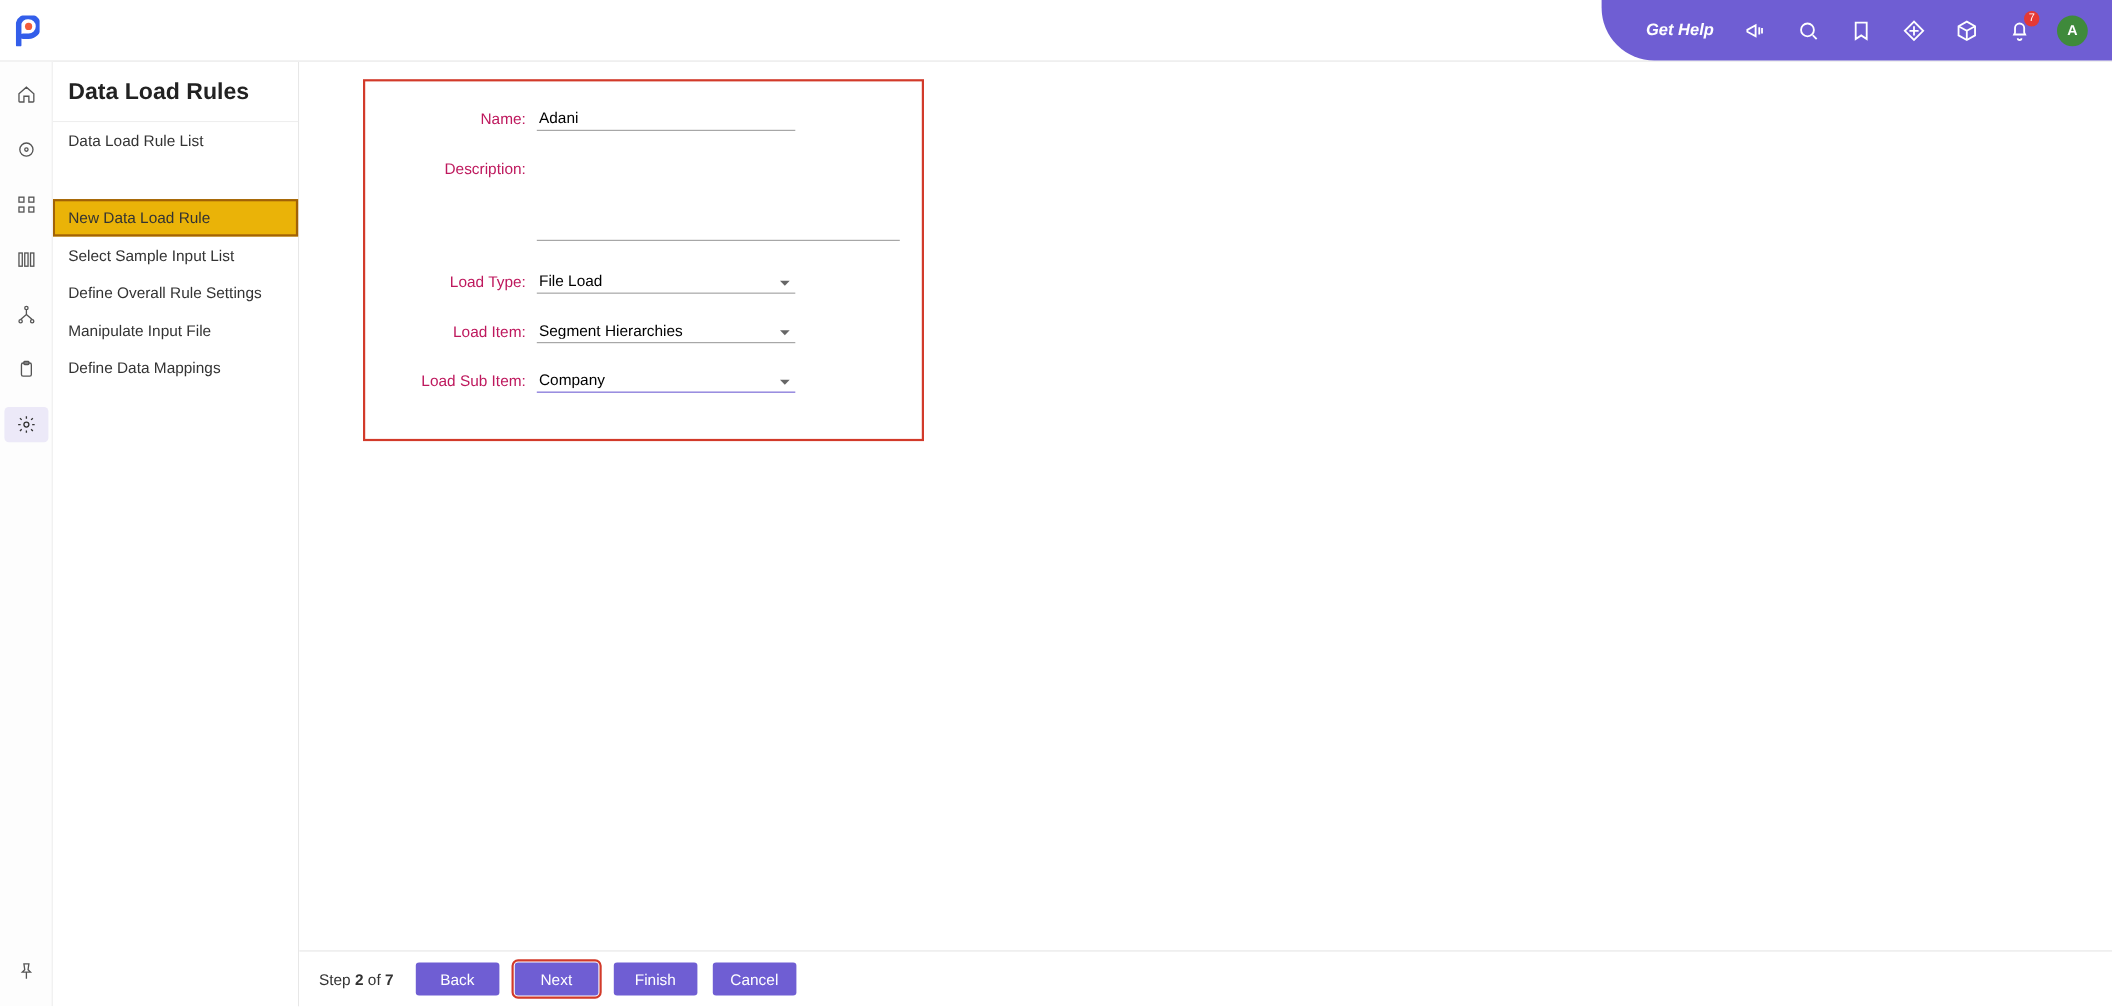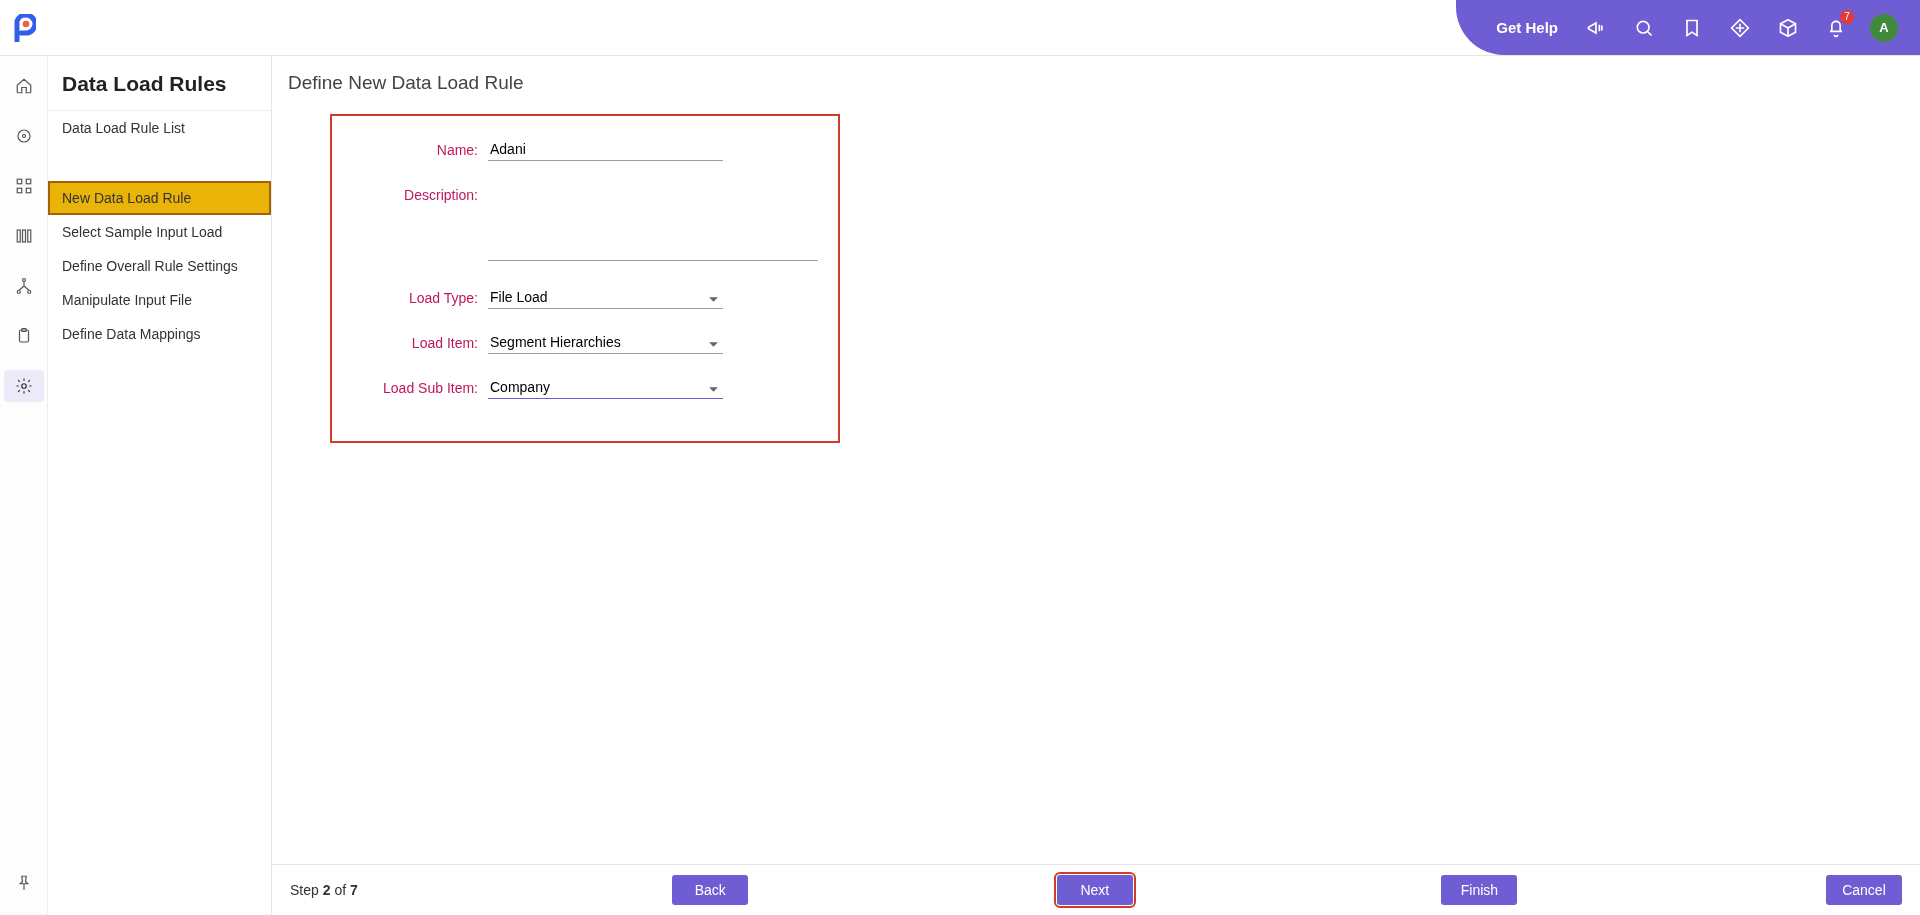--- a/index.html
+++ b/index.html
@@ -18,21 +18,21 @@
     border-bottom-left-radius: 48px;
     position: relative;
   }
   .topbar-right::before {
     content:""; position:absolute; left:-54px; top:0; width:54px; height:56px;
     background: radial-gradient(circle at 0 56px,transparent 54px,#6f5ed3 55px);
     
     background:#6f5ed3; border-bottom-left-radius:54px;
     display:none;
   }
-  .get-help { font-weight: 600; font-size: 15px; margin-right: 4px; }
+  .get-help { font-weight: 600; font-size: 15px; margin-right: 4px; font-style: italic; }
   .icon-btn { width: 28px; height: 28px; display: flex; align-items: center; justify-content: center; cursor: pointer; position: relative; color:#fff; }
   .icon-btn svg { width: 20px; height: 20px; fill: none; stroke: currentColor; stroke-width: 2; }
   .badge { position: absolute; top: -4px; right: -4px; background: #e53935; color: #fff; font-size: 10px; min-width: 14px; height: 14px; border-radius: 7px; display: flex; align-items: center; justify-content: center; padding:0 3px;}
   .avatar { width: 28px; height: 28px; border-radius: 50%; background: #3f8a3b; color: #fff; display: flex; align-items: center; justify-content: center; font-weight: 600; font-size: 13px; cursor: pointer; }
 
   
   .app-body { flex: 1; display: flex; overflow: hidden; }
 
   
   .rail { width: 48px; background: #fdfdfd; border-right: 1px solid #eee; display: flex; flex-direction: column; align-items: center; padding-top: 14px; gap: 18px; position:relative;}
@@ -70,21 +70,21 @@
   .underline-textarea {
     width: 330px; height: 78px; border: none; border-bottom: 1px solid #9e9e9e; resize: none; font-size: 14px; outline: none; background:transparent;
   }
   .select-wrap { position: relative; width: 235px; }
   .select-wrap .underline-input { width: 100%; padding-right: 22px; cursor:pointer;}
   .select-caret { position: absolute; right: 4px; top: 6px; pointer-events: none; color:#666;}
   .select-caret svg{width:11px;height:11px;fill:currentColor;}
   .select-wrap.focused .underline-input{ border-bottom-color:#6f5ed3;}
 
   
-  .footer { border-top: 1px solid #e5e5e5; padding: 10px 18px; display: flex; align-items: center; justify-content: space-between; gap: 14px; background:#fff;}
+  .footer { border-top: 1px solid #e5e5e5; padding: 10px 18px; display: flex; align-items: center; justify-content: flex-start; gap: 14px; background:#fff;}
   .step-text { margin-right: 6px; font-size: 14px; color:#333;}
   .step-text b { font-weight: 700; }
   .btn {
     min-width: 76px; height: 30px; border: none; border-radius: 3px; background: #6f5ed3; color: #fff;
     font-size: 14px; cursor: pointer; padding: 0 16px;
   }
   .btn.highlight { outline: 2px solid #d23a2a; outline-offset: 1px; }
 
 </style>
 </head>
@@ -194,30 +194,29 @@
           <path d="M9 3h6l-1 7 3 3H7l3-3zM12 13v8"></path>
         </svg>
     </div>
   </div>
 
   <div class="sidebar">
     <div class="sidebar-title">Data Load Rules</div>
     <div class="side-list">
       <div class="side-item">Data Load Rule List</div>
       <div class="side-item selected">New Data Load Rule</div>
-      <div class="side-item">Select Sample Input Load</div>
+      <div class="side-item">Select Sample Input List</div>
       <div class="side-item">Define Overall Rule Settings</div>
       <div class="side-item">Manipulate Input File</div>
       <div class="side-item">Define Data Mappings</div>
     </div>
   </div>
 
   <div class="content">
     <div class="content-scroll">
-      <div class="page-heading">Define New Data Load Rule</div>
 
       <div class="form-box">
 
         <div class="form-row">
           <div class="form-label">Name:</div>
           <div class="form-field">
             <input class="underline-input" type="text" value="Adani" style="">
           </div>
         </div>
 

